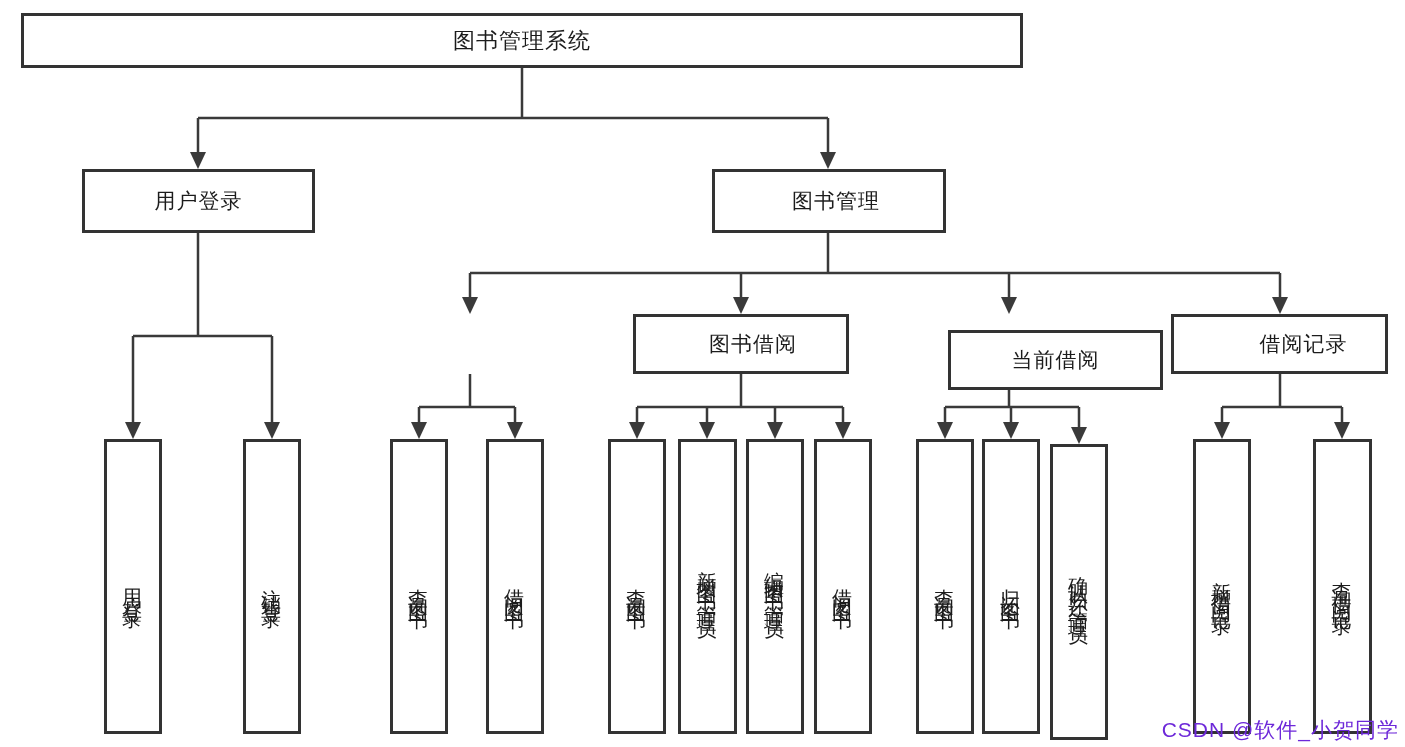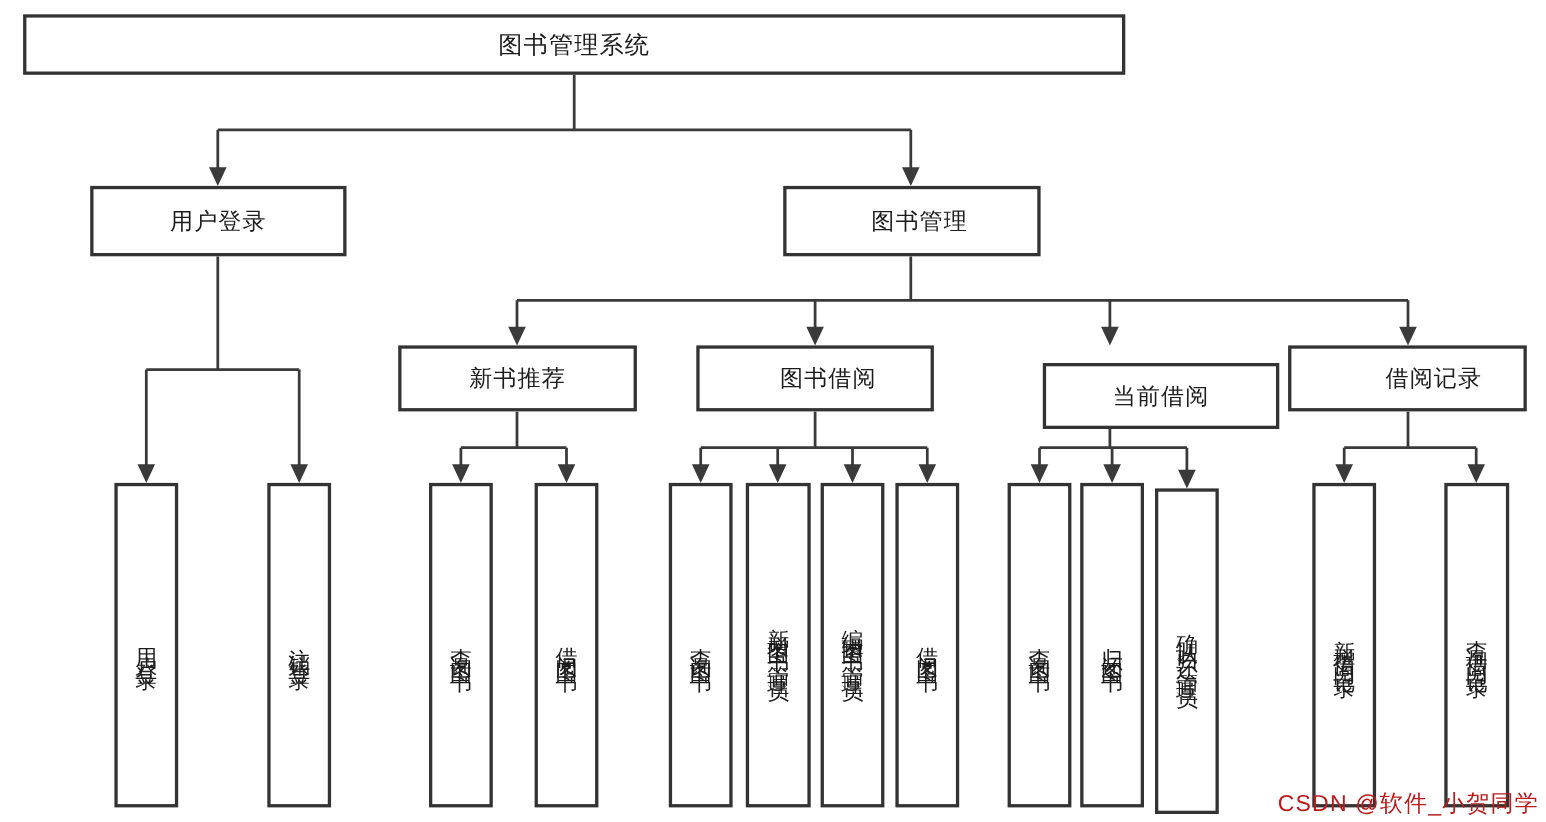--- a/index.html
+++ b/index.html
@@ -42,21 +42,21 @@
     font-size: 20px;
     letter-spacing: 7px;
     white-space: nowrap;
     overflow: hidden;
   }
   .watermark {
     position: absolute;
     right: 6px;
     bottom: 3px;
     font-size: 21px;
-    color: #b91c1c;
+    color: #6d28d9;
     letter-spacing: 1px;
     white-space: nowrap;
   }
 </style>
 </head>
 <body>
 
 <div id="canvas">
 
   <svg id="connector-svg" viewBox="0 0 1405 747" xmlns="http://www.w3.org/2000/svg">
@@ -103,23 +103,20 @@
     <span>图书管理系统</span>
   </div>
 
   <div class="hbox" style="left:82px; top:169px; width:233px; height:64px;">
     <span>用户登录</span>
   </div>
   <div class="hbox" style="left:712px; top:169px; width:234px; height:64px;padding-left:14px;">
     <span>图书管理</span>
   </div>
 
-  <div class="hbox" style="left:362px; top:314px; width:217px; height:60px;">
-    <span>新书推荐</span>
-  </div>
   <div class="hbox" style="left:633px; top:314px; width:216px; height:60px;padding-left:24px;">
     <span>图书借阅</span>
   </div>
   <div class="hbox" style="left:948px; top:314px; width:215px; height:60px;margin-top:16px;">
     <span>当前借阅</span>
   </div>
   <div class="hbox" style="left:1171px; top:314px; width:217px; height:60px;padding-left:48px;">
     <span>借阅记录</span>
   </div>
 

